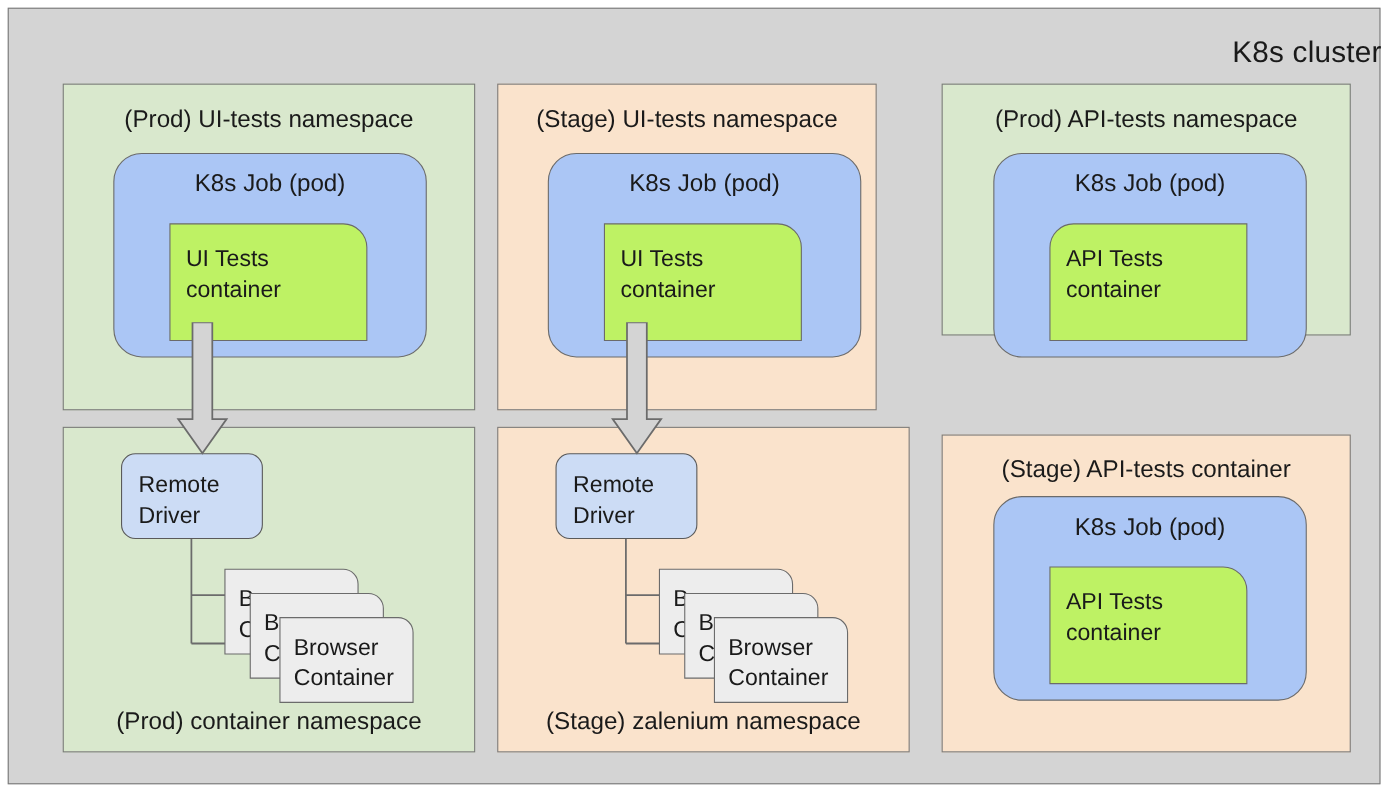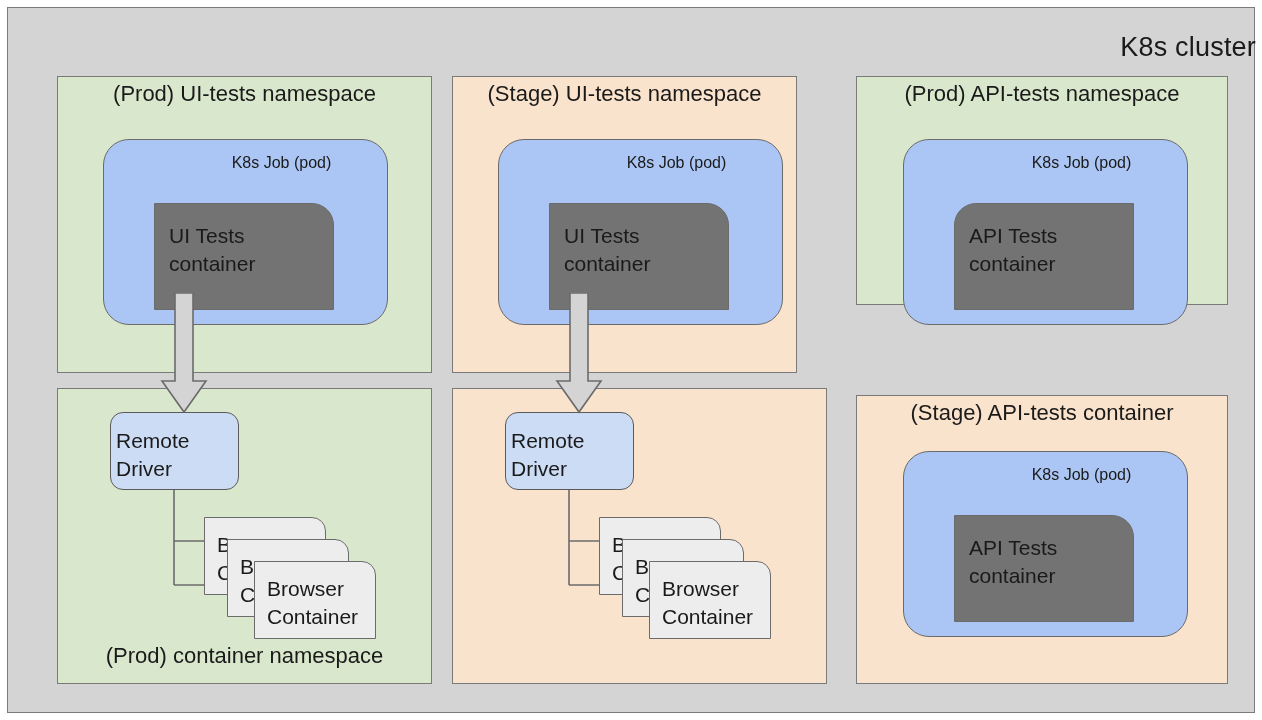--- a/index.html
+++ b/index.html
@@ -49,48 +49,47 @@
 
   .ns-title {
     position: absolute;
     left: 0;
     width: 100%;
     text-align: center;
     font-size: 22px;
     color: #1a1a1a;
     white-space: nowrap;
   }
-  .ns-title.top    { top: 4px; }
+  .ns-title.top    { top: 18px; }
   .ns-title.bottom { bottom: 14px; }
 
   
   .pod {
     position: absolute;
     box-sizing: border-box;
     background: #abc6f5;
     border: 1px solid #6b6b6b;
     border-radius: 26px;
   }
   .pod-title {
     position: absolute;
     left: 0;
     top: 14px;
     width: 100%;
     text-align: center;
-    font-size: 16px;
+    font-size: 22px;
     color: #1a1a1a;
     white-space: nowrap;
-    padding-left: 36px;
   }
 
   
   .cont {
     position: absolute;
     box-sizing: border-box;
-    background: #737373;
+    background: #bef264;
     border: 1px solid #6b6b6b;
     font-size: 21px;
     color: #1a1a1a;
     line-height: 1.35;
     padding: 18px 0 0 14px;
     white-space: pre-line;
   }
   
   .corner-tr { border-radius: 0 22px 0 0; }
   .corner-tl { border-radius: 22px 0 0 0; }
@@ -98,21 +97,21 @@
   
   .driver {
     position: absolute;
     box-sizing: border-box;
     background: #ccdcf5;
     border: 1px solid #5a5a5a;
     border-radius: 13px;
     font-size: 21px;
     color: #1a1a1a;
     line-height: 1.33;
-    padding: 14px 0 0 5px;
+    padding: 14px 0 0 15px;
     white-space: pre-line;
   }
 
   
   .bcard {
     position: absolute;
     box-sizing: border-box;
     background: #ededed;
     border: 1px solid #6b6b6b;
     border-radius: 0 14px 0 0;
@@ -186,20 +185,21 @@
     <div class="ns-title top">(Stage) UI-tests namespace</div>
 
     <div class="pod" style="left:45px; top:62px; width:285px; height:186px;">
       <div class="pod-title">K8s Job (pod)</div>
       <div class="cont corner-tr" style="left:50px; top:63px; width:180px; height:107px;">UI Tests
 container</div>
     </div>
   </div>
 
   <div class="ns orange" style="left:452px; top:388px; width:375px; height:296px;">
+    <div class="ns-title bottom">(Stage) zalenium namespace</div>
 
     <div class="driver" style="left:52px; top:23px; width:129px; height:78px;">Remote
 Driver</div>
 
     <div class="connector" style="left:0px; top:0px;">
       <svg width="375" height="296" viewBox="0 0 375 296">
         <g fill="none" stroke="#6b6b6b" stroke-width="1.6">
           <path d="M116,101 L116,196"></path>
           <path d="M116,152 L163,152"></path>
           <path d="M116,196 L186,196"></path>

